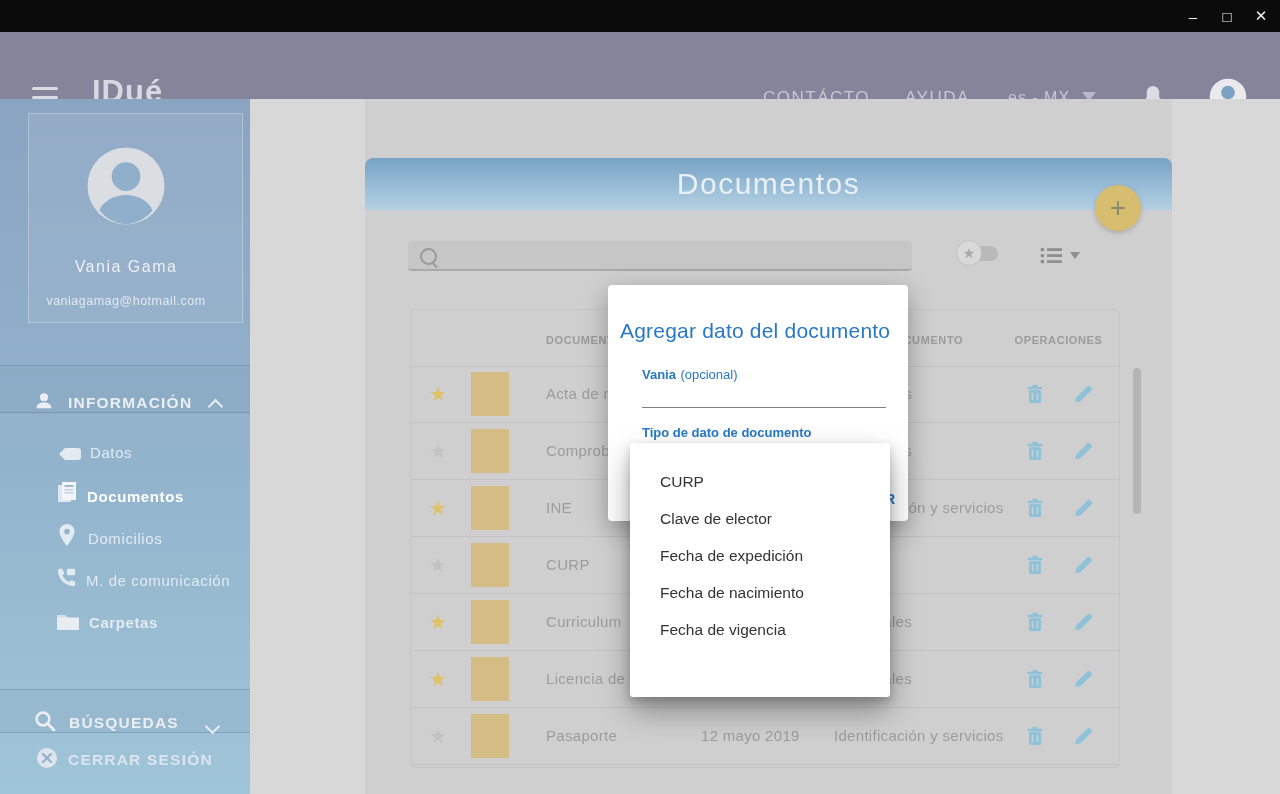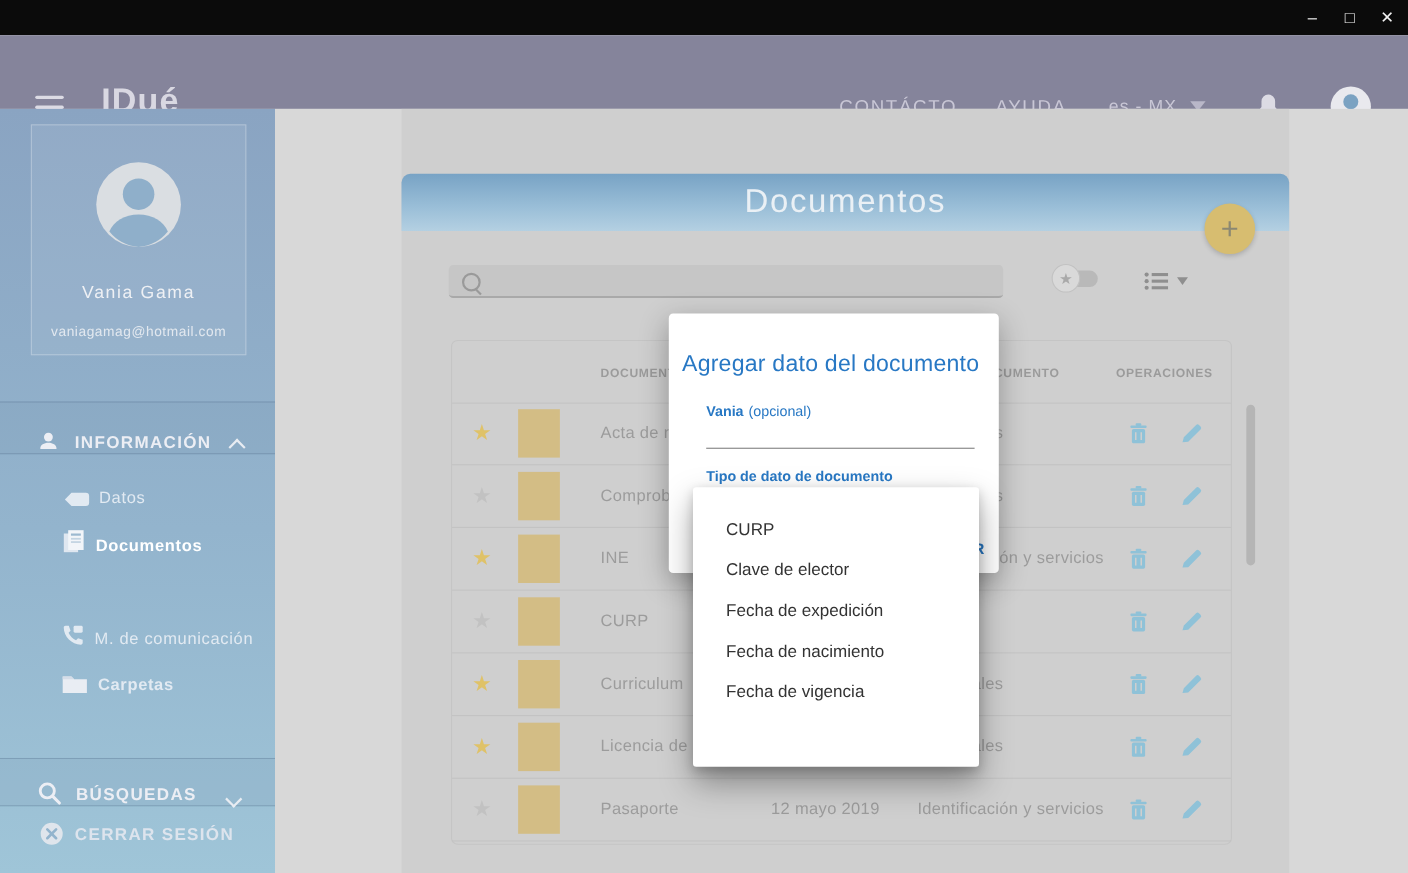--- a/index.html
+++ b/index.html
@@ -19,21 +19,21 @@
   .appnav{color:#c9c7d6;font-size:17px;letter-spacing:1.5px;top:56px;}
   .lang{color:#c9c7d6;font-size:16px;letter-spacing:1px;top:57px;}
   .tri-down{width:0;height:0;border-left:7px solid transparent;border-right:7px solid transparent;
     border-top:9px solid #b9b7c8;}
   .bell{top:52px;left:1142px;width:22px;height:24px;}
   .avatar-sm{left:1208px;top:45px;width:40px;height:40px;}
   
   .sidebar{left:0;top:99px;width:250px;height:695px;
     background:linear-gradient(180deg,#8aa4c2 0%,#93b4cd 55%,#9fc5d8 100%);}
   .profile-card{left:28px;top:14px;width:194px;height:208px;background:rgba(255,255,255,0.07);
-    border:1px solid rgba(255,255,255,0.28);}
+    border:1px solid rgba(255,255,255,0.28);padding-left:19px;}
   .avatar-big{left:55px;top:30px;width:84px;height:84px;}
   .uname{left:0;top:144px;width:194px;text-align:center;color:#eef0f4;font-size:16px;letter-spacing:1.5px;}
   .uemail{left:0;top:180px;width:194px;text-align:center;color:#e2e8ef;font-size:12.5px;letter-spacing:.5px;}
   .band{left:0;width:250px;background:rgba(110,140,170,0.14);
     border-top:1px solid rgba(60,85,115,0.25);border-bottom:1px solid rgba(60,85,115,0.25);}
   .sec-label{color:#eceef4;font-weight:bold;font-size:15.5px;letter-spacing:1.2px;}
   .item-label{color:#e2eaf2;font-size:15px;letter-spacing:.6px;}
   .item-label.active{font-weight:bold;color:#ffffff;}
   .chev{width:9px;height:9px;border-right:2px solid #e8ecf2;border-bottom:2px solid #e8ecf2;display:inline-block;}
   .chev.up{transform:rotate(225deg);}
@@ -159,20 +159,29 @@
         <rect x="2" y="4" width="13" height="17" fill="#dfe7f0"></rect>
         <rect x="6" y="1" width="14" height="18" fill="#f2f5f9"></rect>
         <rect x="8.5" y="4" width="9" height="2" fill="#9cb9d0"></rect>
         <rect x="8.5" y="8" width="9" height="1.6" fill="#c3d4e2"></rect>
         <rect x="8.5" y="11" width="9" height="1.6" fill="#c3d4e2"></rect>
       </svg>
     </span>
     <span class="item-label active" style="margin-left:9px;">Documentos</span>
   </div>
 
+  <div class="abs navrow" style="top:408px;left:58px;height:40px;">
+    <span>
+      <svg width="18" height="24" viewBox="0 0 18 24">
+        <path d="M9 1a7.6 7.6 0 0 0-7.6 7.6C1.4 13.8 9 23 9 23s7.6-9.2 7.6-14.4A7.6 7.6 0 0 0 9 1z" fill="#e2eaf2"></path>
+        <circle cx="9" cy="8.6" r="2.8" fill="#93b4cd"></circle>
+      </svg>
+    </span>
+    <span class="item-label" style="margin-left:12px;">Domicilios</span>
+  </div>
 
   <div class="abs navrow" style="top:450px;left:54px;height:40px;">
     <span>
       <svg width="24" height="22" viewBox="0 0 24 24">
         <path d="M5 2C4 2 3.2 2.8 3.2 3.8 3.2 12.8 11.2 20.8 20.2 20.8 21.2 20.8 22 20 22 19v-3.2l-4.6-1.4-2 2c-3.2-1.4-6-4.2-7.4-7.4l2-2L8.2 2z" fill="#e2eaf2"></path>
         <rect x="13" y="2" width="9" height="7" rx="1.4" fill="#e2eaf2"></rect>
       </svg>
     </span>
     <span class="item-label" style="margin-left:8px;">M. de comunicación</span>
   </div>

